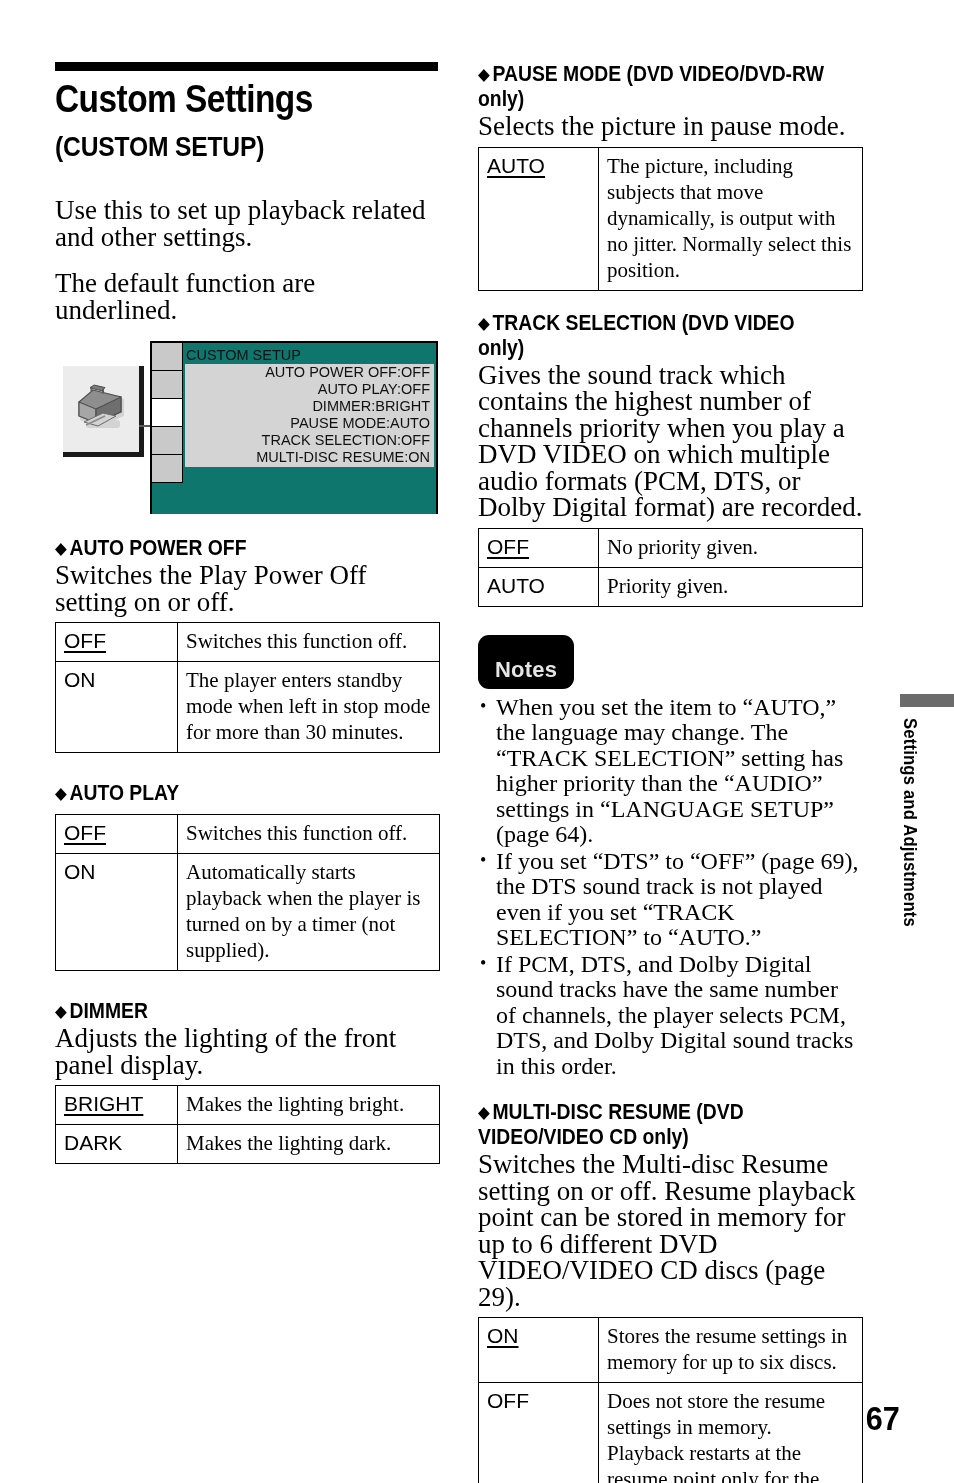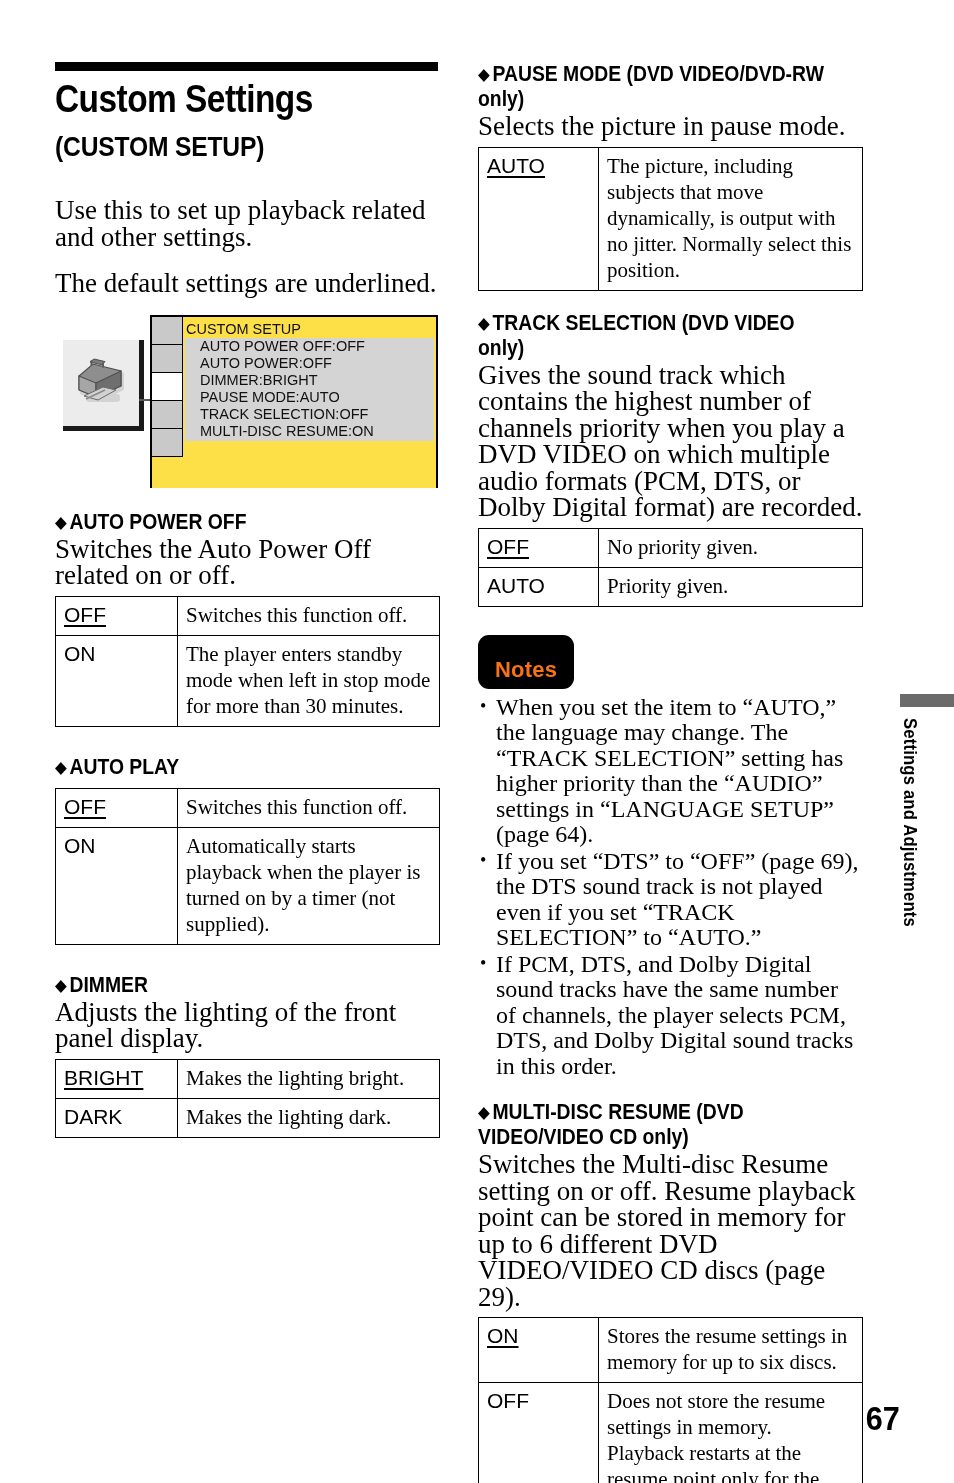--- a/index.html
+++ b/index.html
@@ -160,21 +160,21 @@
   .osd {
     position: absolute;
     left: 95px;
     top: 0;
     width: 288px;
     height: 173px;
     border-left: 2.4px solid #000;
     border-top: 2.4px solid #000;
     border-right: 2.4px solid #000;
     box-sizing: border-box;
-    background: #fde047;
+    background: #0f766e;
   }
   .osd-tabs {
     position: absolute;
     left: 0;
     top: 0;
     width: 31px;
     height: 140px;
   }
   .osd-tab {
     height: 28px;
@@ -200,29 +200,29 @@
     padding-left: 1px;
     white-space: nowrap;
   }
   .osd-list {
     background: #d4d4d4;
     padding: 0 4px 1px 15px;
     margin-top: 0px;
   }
   .osd-row {
     display: flex;
-    justify-content: flex-start;
+    justify-content: flex-end;
     white-space: nowrap;
   }
 
   
   .notes-badge {
     display: inline-block;
     background: #000;
-    color: #f97316;
+    color: #e5e5e5;
     font-family: "Liberation Sans", sans-serif;
     font-weight: bold;
     font-size: 22px;
     line-height: 26px;
     padding: 22px 17px 6px 17px;
     letter-spacing: 0.2px;
     border-radius: 11px;
   }
   ul.notes {
     list-style: none;
@@ -292,21 +292,21 @@
 
   <div class="col-left">
 
     <div class="title-rule"></div>
 
     <h1 class="page-title"><span>Custom Settings </span><span class="sub">(CUSTOM SETUP)</span></h1>
 
     <div class="gap-lg"></div>
     <p class="body-text">Use this to set up playback related and other settings.</p>
     <div class="gap-md"></div>
-    <p class="body-text">The default settings are underlined.</p>
+    <p class="body-text">The default function are underlined.</p>
 
     <div class="setup-fig">
 
       <div class="fig-icon-box">
         <svg class="toolbox" viewBox="0 0 58 52">
           <g opacity="0.30">
             <path d="M8 22 L22 9 L52 17 L52 34 L26 46 L8 38 Z" fill="#9a9a9a"></path>
             <rect x="14" y="38" width="34" height="8" rx="3" fill="#9a9a9a"></rect>
           </g>
           <path d="M7 20 L21 8 L49 15 L49 30 L24 41 L7 34 Z" fill="#8e8e8e" stroke="#4d4d4d" stroke-width="1.1"></path>
@@ -332,21 +332,21 @@
           <div class="osd-tab"></div>
         </div>
         <div class="osd-panel">
           <div class="osd-title">CUSTOM SETUP</div>
           <div class="osd-list">
             <div class="osd-row">
               <span>AUTO POWER OFF:</span>
               <span>OFF</span>
             </div>
             <div class="osd-row">
-              <span>AUTO POWER:</span>
+              <span>AUTO PLAY:</span>
               <span>OFF</span>
             </div>
             <div class="osd-row">
               <span>DIMMER:</span>
               <span>BRIGHT</span>
             </div>
             <div class="osd-row">
               <span>PAUSE MODE:</span>
               <span>AUTO</span>
             </div>
@@ -358,21 +358,21 @@
               <span>MULTI-DISC RESUME:</span>
               <span>ON</span>
             </div>
           </div>
         </div>
       </div>
     </div>
 
     <div class="gap-md"></div>
     <h2 class="sec-head"><span class="dia">◆</span><span>AUTO POWER OFF</span></h2>
-    <p class="body-text">Switches the Auto Power Off related on or off.</p>
+    <p class="body-text">Switches the Play Power Off setting on or off.</p>
     <div class="gap-xs"></div>
     <table class="opt">
       <colgroup>
           <col class="c1">
           <col>
         </colgroup>
       <tbody>
         <tr>
           <td class="key"><span class="underline-default">OFF</span></td>
           <td class="val">Switches this function off.</td>

